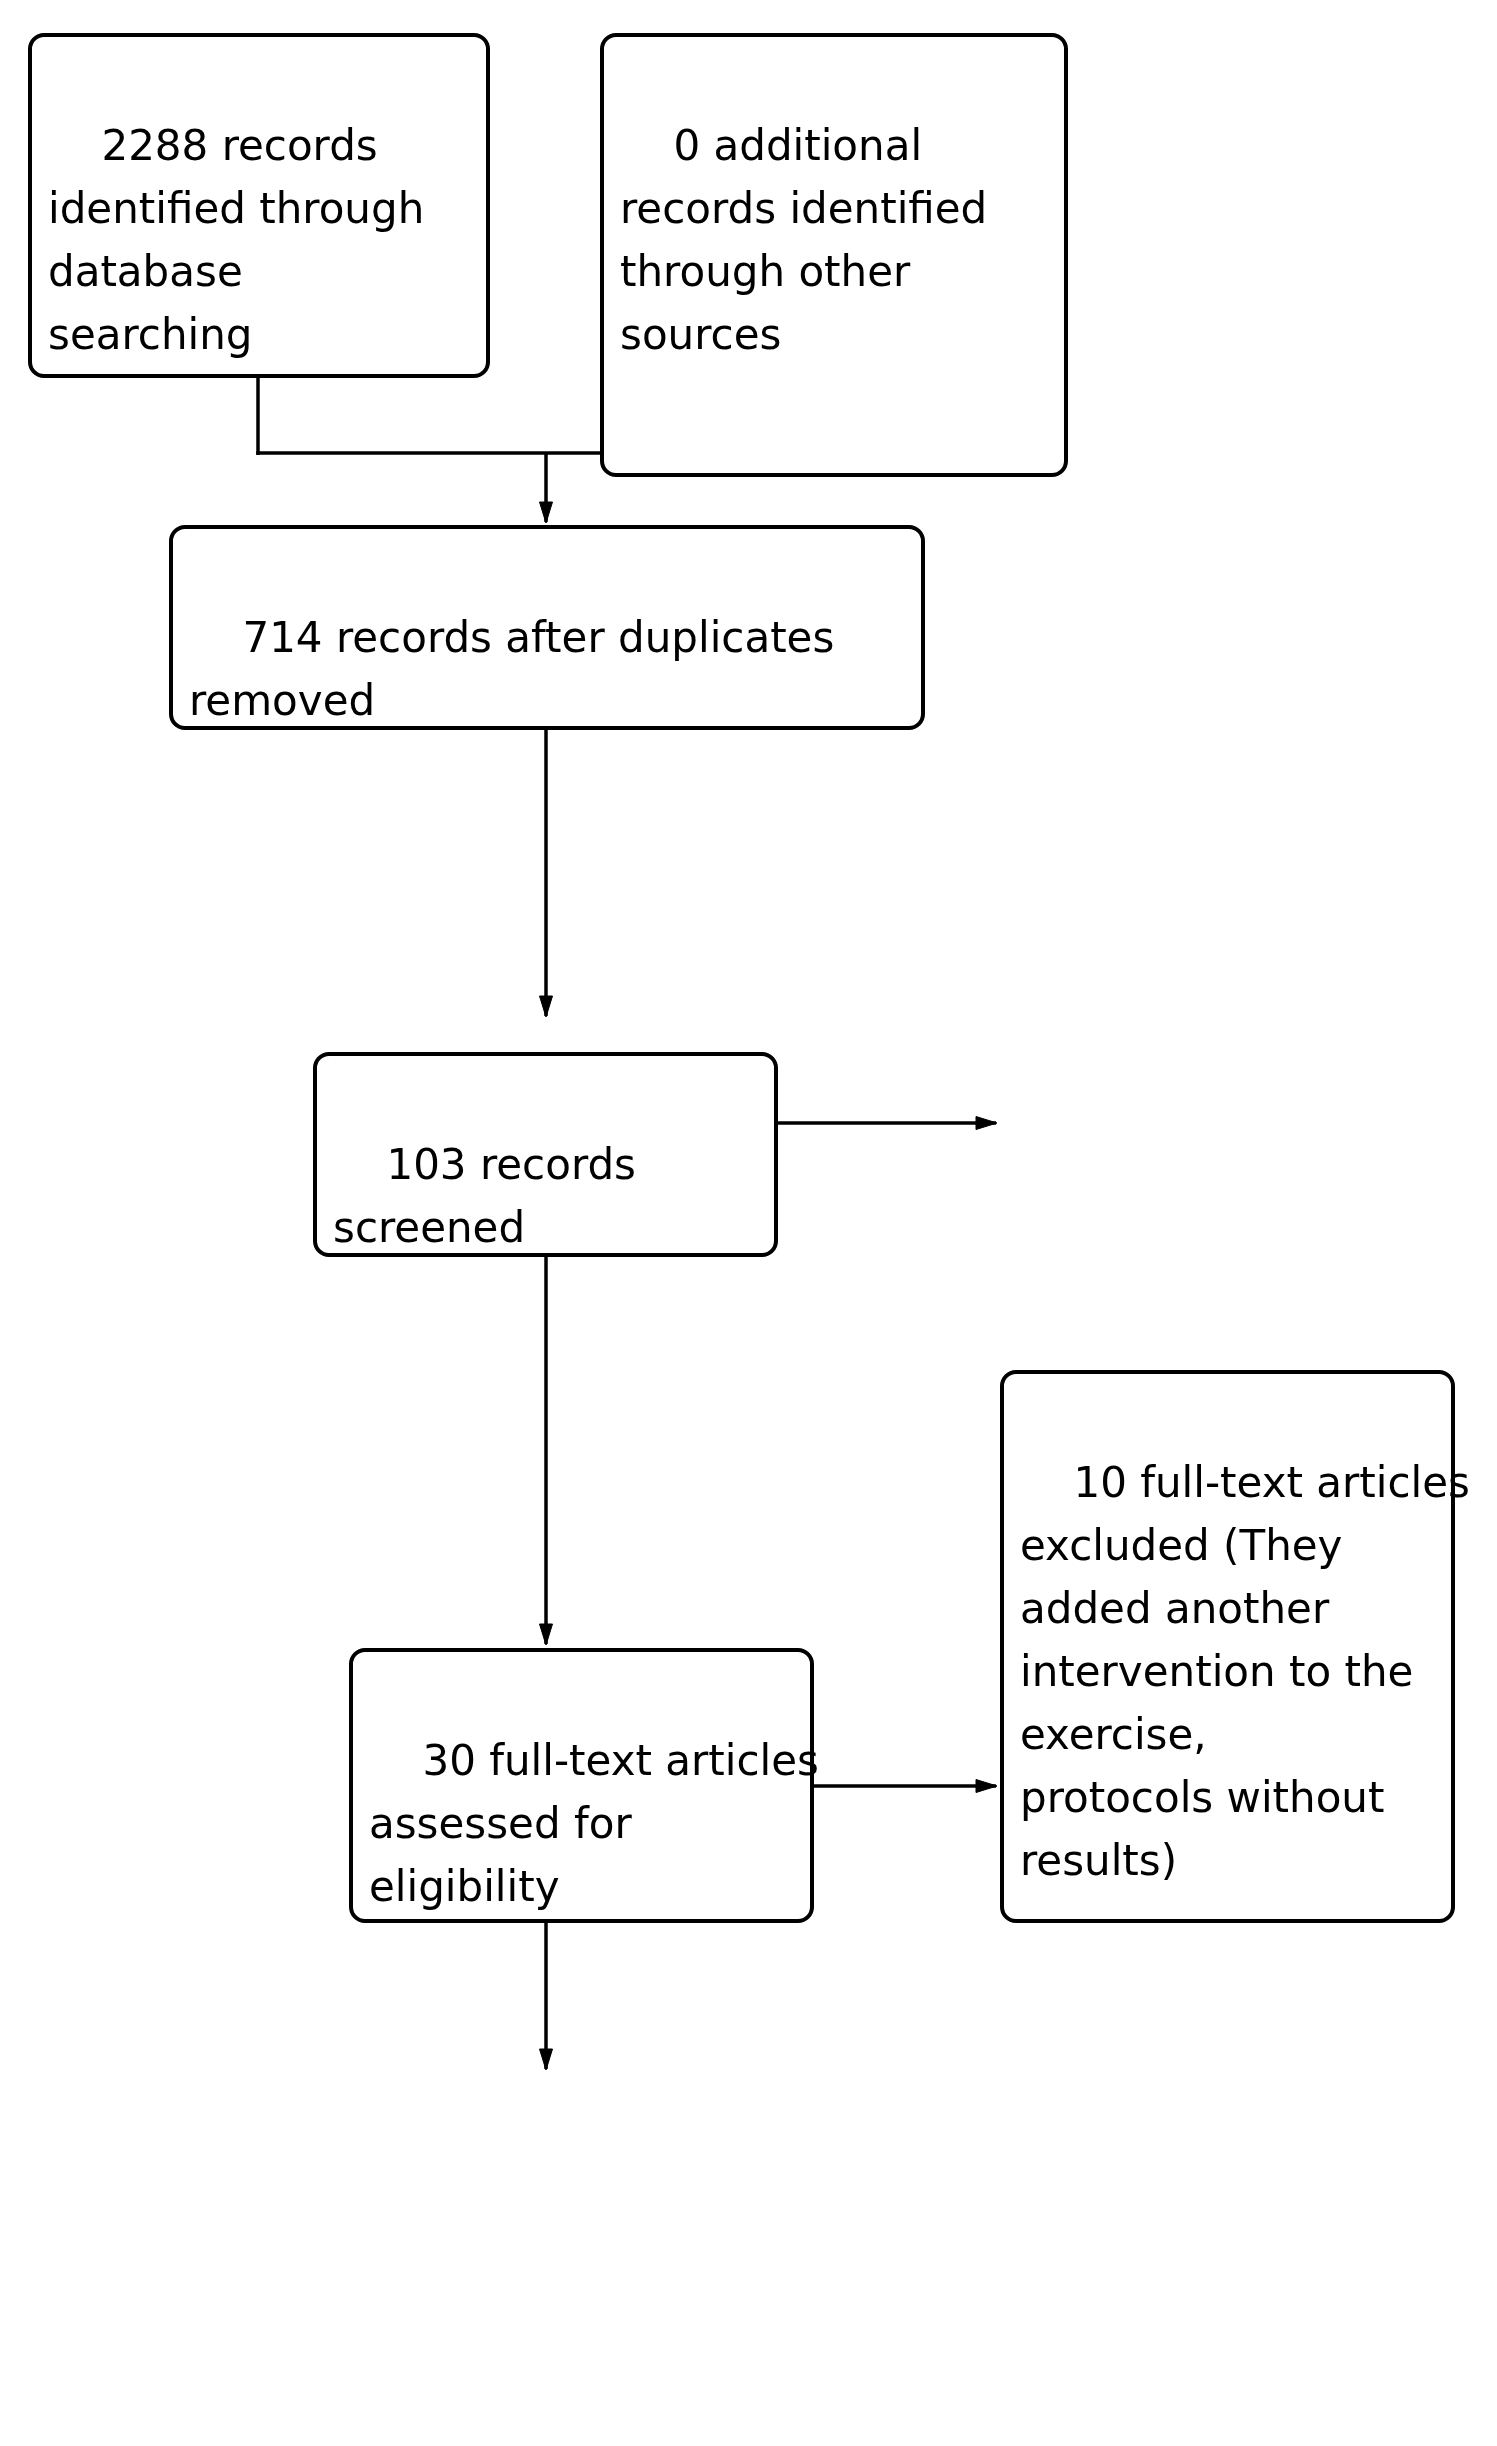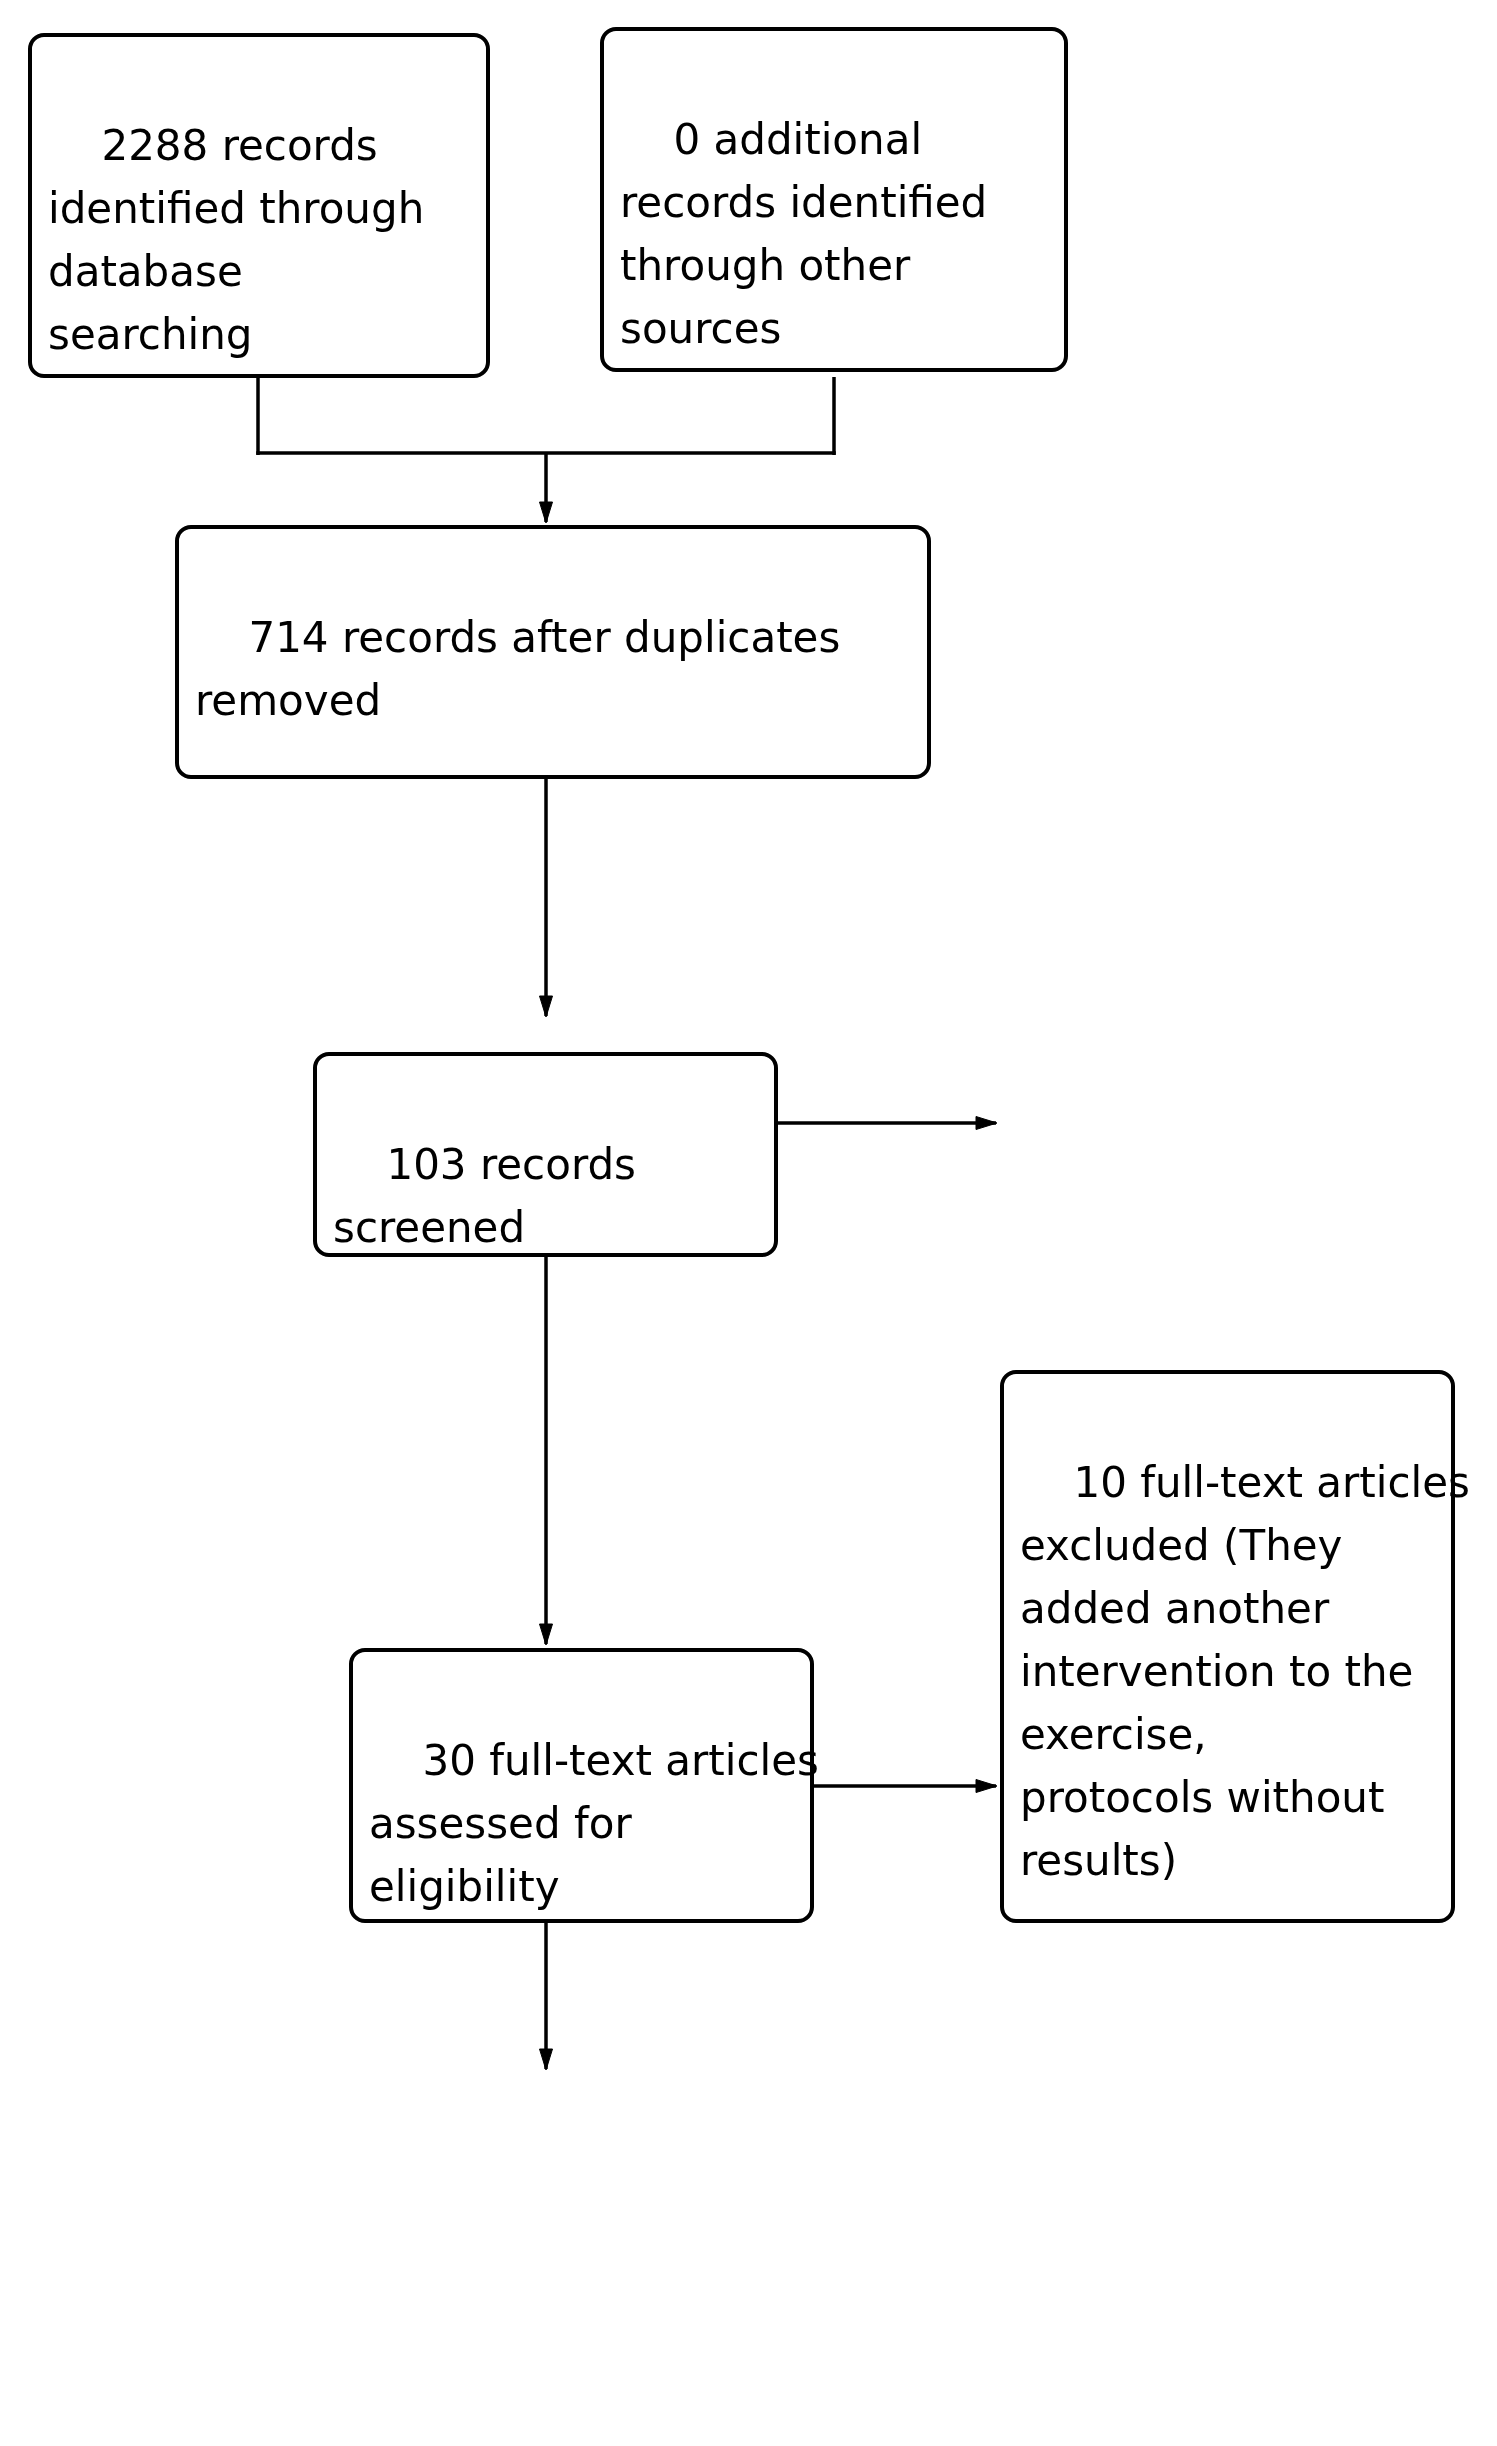--- a/index.html
+++ b/index.html
@@ -31,22 +31,22 @@
     border-radius: 16px;
     background: #ffffff;
     padding: 14px 10px 14px 16px;
     font-size: 42px;
     line-height: 63px;
     white-space: pre;
     color: #000000;
   }
   
   .n-db        { left:  28px; top:   33px; width: 462px; height: 345px; }
-  .n-other     { left: 600px; top:   27px; width: 468px; height: 345px; }
-  .n-dup       { left: 175px; top:  525px; width: 756px; height: 254px; }
+  .n-other     { left: 600px; top:   33px; width: 468px; height: 444px; }
+  .n-dup       { left: 169px; top:  525px; width: 756px; height: 205px; }
   .n-screen    { left: 313px; top: 1052px; width: 465px; height: 205px; }
   .n-excl1     { left:1000px; top:  878px; width: 455px; height: 345px; }
   .n-fulltext  { left: 313px; top: 1648px; width: 465px; height: 275px; margin-left: 36px; }
   .n-excl2     { left:1000px; top: 1370px; width: 455px; height: 553px; }
   .n-included  { left: 313px; top: 2073px; width: 465px; height: 350px; }
 </style>
 </head>
 <body>
 
 <div id="canvas">

